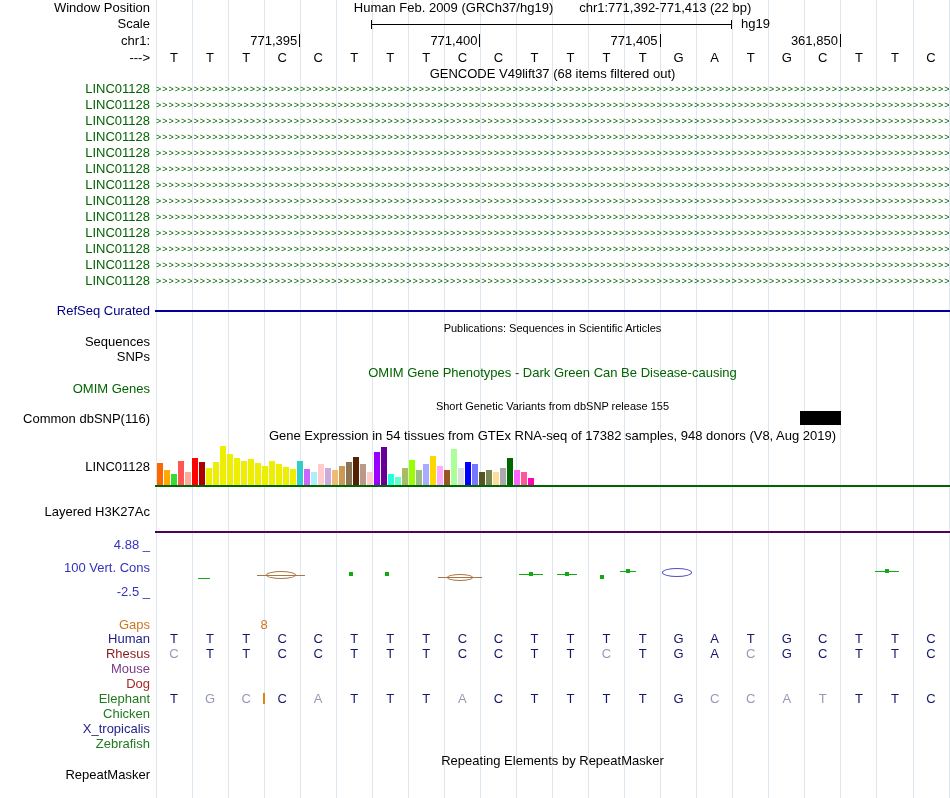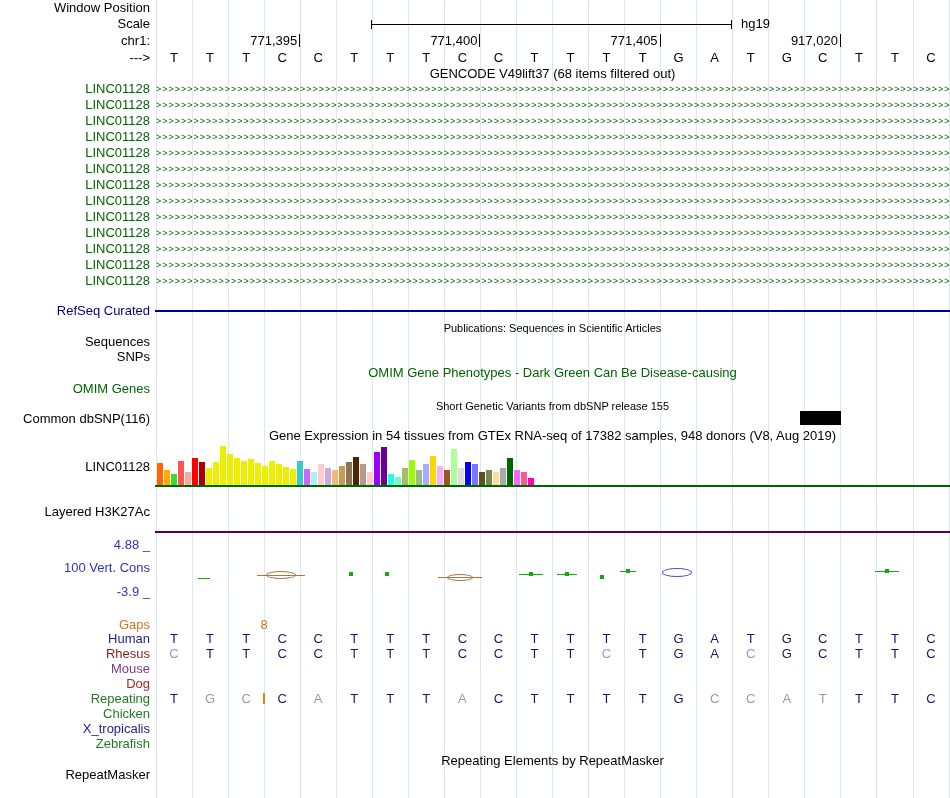--- a/index.html
+++ b/index.html
@@ -41,20 +41,21 @@
       <div style="position: absolute; left: 732.2px; top: 0px; width: 1px; height: 798px; background: rgb(220, 231, 242);"></div>
       <div style="position: absolute; left: 768.3px; top: 0px; width: 1px; height: 798px; background: rgb(220, 231, 242);"></div>
       <div style="position: absolute; left: 804.3px; top: 0px; width: 1px; height: 798px; background: rgb(220, 231, 242);"></div>
       <div style="position: absolute; left: 840.4px; top: 0px; width: 1px; height: 798px; background: rgb(220, 231, 242);"></div>
       <div style="position: absolute; left: 876.4px; top: 0px; width: 1px; height: 798px; background: rgb(220, 231, 242);"></div>
       <div style="position: absolute; left: 912.5px; top: 0px; width: 1px; height: 798px; background: rgb(220, 231, 242);"></div>
       <div style="position: absolute; left: 948.5px; top: 0px; width: 1px; height: 798px; background: rgb(220, 231, 242);"></div>
     </div>
 
   <div class="lbl" style="top:0px">Window Position</div>
+  <div class="title" style="top:0px"><span>Human Feb. 2009 (GRCh37/hg19)</span><span class="sp"></span><span>chr1:771,392-771,413 (22 bp)</span></div>
 
   <div class="lbl" style="top:16px">Scale</div>
   <div style="position:absolute;left:371px;top:24px;width:361px;height:1px;background:#000"></div>
   <div style="position:absolute;left:371px;top:20px;width:1px;height:9px;background:#000"></div>
   <div style="position:absolute;left:731px;top:20px;width:1px;height:9px;background:#000"></div>
   <div style="position:absolute;left:741px;top:16px;height:16px;line-height:16px">hg19</div>
 
   <div class="lbl" style="top:33px">chr1:</div>
   <div class="lbl" style="top:50px">---&gt;</div>
 
@@ -75,34 +76,34 @@
 
   <div class="title" style="top:428px">Gene Expression in 54 tissues from GTEx RNA-seq of 17382 samples, 948 donors (V8, Aug 2019)</div>
   <div class="lbl" style="top:459px">LINC01128</div>
   <div class="hline" style="top:485px;height:2px;background:#006400"></div>
 
   <div class="lbl" style="top:504px">Layered H3K27Ac</div>
   <div class="hline" style="top:531px;height:2px;background:#550055"></div>
 
   <div class="lbl blue" style="top:537px">4.88 _</div>
   <div class="lbl blue" style="top:560px">100 Vert. Cons</div>
-  <div class="lbl blue" style="top:584px">-3.9 _</div>
+  <div class="lbl blue" style="top:584px">-2.5 _</div>
 
   <div class="lbl orange" style="top:617px">Gaps</div>
   <div class="orange" style="position:absolute;left:257px;top:617px;width:14px;height:15px;line-height:15px;text-align:center">8</div>
 
   <div class="title" style="top:753px">Repeating Elements by RepeatMasker</div>
   <div class="lbl" style="top:767px">RepeatMasker</div>
 <div style="position: absolute; left: 224.2px; top: 33px; width: 73px; height: 16px; line-height: 16px; text-align: right;">771,395</div>
     <div style="position: absolute; left: 299.2px; top: 34px; width: 1px; height: 13px; background: rgb(0, 0, 0);"></div>
     <div style="position: absolute; left: 404.4px; top: 33px; width: 73px; height: 16px; line-height: 16px; text-align: right;">771,400</div>
     <div style="position: absolute; left: 479.4px; top: 34px; width: 1px; height: 13px; background: rgb(0, 0, 0);"></div>
     <div style="position: absolute; left: 584.6px; top: 33px; width: 73px; height: 16px; line-height: 16px; text-align: right;">771,405</div>
     <div style="position: absolute; left: 659.6px; top: 34px; width: 1px; height: 13px; background: rgb(0, 0, 0);"></div>
-    <div style="position: absolute; left: 764.9px; top: 33px; width: 73px; height: 16px; line-height: 16px; text-align: right;">917,020</div>
+    <div style="position: absolute; left: 764.9px; top: 33px; width: 73px; height: 16px; line-height: 16px; text-align: right;">361,850</div>
     <div style="position: absolute; left: 839.9px; top: 34px; width: 1px; height: 13px; background: rgb(0, 0, 0);"></div>
     <div style="position: absolute; left: 156px; top: 50px; width: 36.0455px; height: 16px; line-height: 16px; text-align: center;">T</div>
     <div style="position: absolute; left: 192px; top: 50px; width: 36.0455px; height: 16px; line-height: 16px; text-align: center;">T</div>
     <div style="position: absolute; left: 228.1px; top: 50px; width: 36.0455px; height: 16px; line-height: 16px; text-align: center;">T</div>
     <div style="position: absolute; left: 264.1px; top: 50px; width: 36.0455px; height: 16px; line-height: 16px; text-align: center;">C</div>
     <div style="position: absolute; left: 300.2px; top: 50px; width: 36.0455px; height: 16px; line-height: 16px; text-align: center;">C</div>
     <div style="position: absolute; left: 336.2px; top: 50px; width: 36.0455px; height: 16px; line-height: 16px; text-align: center;">T</div>
     <div style="position: absolute; left: 372.3px; top: 50px; width: 36.0455px; height: 16px; line-height: 16px; text-align: center;">T</div>
     <div style="position: absolute; left: 408.3px; top: 50px; width: 36.0455px; height: 16px; line-height: 16px; text-align: center;">T</div>
     <div style="position: absolute; left: 444.4px; top: 50px; width: 36.0455px; height: 16px; line-height: 16px; text-align: center;">C</div>
@@ -258,21 +259,21 @@
     <div style="position: absolute; left: 660.6px; top: 646px; width: 36.0455px; height: 15px; line-height: 15px; text-align: center; color: rgb(22, 22, 106);">G</div>
     <div style="position: absolute; left: 696.7px; top: 646px; width: 36.0455px; height: 15px; line-height: 15px; text-align: center; color: rgb(22, 22, 106);">A</div>
     <div style="position: absolute; left: 732.7px; top: 646px; width: 36.0455px; height: 15px; line-height: 15px; text-align: center; color: rgb(152, 152, 184);">C</div>
     <div style="position: absolute; left: 768.8px; top: 646px; width: 36.0455px; height: 15px; line-height: 15px; text-align: center; color: rgb(22, 22, 106);">G</div>
     <div style="position: absolute; left: 804.8px; top: 646px; width: 36.0455px; height: 15px; line-height: 15px; text-align: center; color: rgb(22, 22, 106);">C</div>
     <div style="position: absolute; left: 840.9px; top: 646px; width: 36.0455px; height: 15px; line-height: 15px; text-align: center; color: rgb(22, 22, 106);">T</div>
     <div style="position: absolute; left: 876.9px; top: 646px; width: 36.0455px; height: 15px; line-height: 15px; text-align: center; color: rgb(22, 22, 106);">T</div>
     <div style="position: absolute; left: 913px; top: 646px; width: 36.0455px; height: 15px; line-height: 15px; text-align: center; color: rgb(22, 22, 106);">C</div>
     <div style="position: absolute; left: 0px; top: 661px; width: 150px; height: 15px; line-height: 15px; text-align: right; color: rgb(122, 58, 138);">Mouse</div>
     <div style="position: absolute; left: 0px; top: 676px; width: 150px; height: 15px; line-height: 15px; text-align: right; color: rgb(165, 42, 42);">Dog</div>
-    <div style="position: absolute; left: 0px; top: 691px; width: 150px; height: 15px; line-height: 15px; text-align: right; color: rgb(31, 122, 31);">Repeating</div>
+    <div style="position: absolute; left: 0px; top: 691px; width: 150px; height: 15px; line-height: 15px; text-align: right; color: rgb(31, 122, 31);">Elephant</div>
     <div style="position: absolute; left: 156px; top: 691px; width: 36.0455px; height: 15px; line-height: 15px; text-align: center; color: rgb(22, 22, 106);">T</div>
     <div style="position: absolute; left: 192px; top: 691px; width: 36.0455px; height: 15px; line-height: 15px; text-align: center; color: rgb(152, 152, 184);">G</div>
     <div style="position: absolute; left: 228.1px; top: 691px; width: 36.0455px; height: 15px; line-height: 15px; text-align: center; color: rgb(152, 152, 184);">C</div>
     <div style="position: absolute; left: 264.1px; top: 691px; width: 36.0455px; height: 15px; line-height: 15px; text-align: center; color: rgb(22, 22, 106);">C</div>
     <div style="position: absolute; left: 300.2px; top: 691px; width: 36.0455px; height: 15px; line-height: 15px; text-align: center; color: rgb(152, 152, 184);">A</div>
     <div style="position: absolute; left: 336.2px; top: 691px; width: 36.0455px; height: 15px; line-height: 15px; text-align: center; color: rgb(22, 22, 106);">T</div>
     <div style="position: absolute; left: 372.3px; top: 691px; width: 36.0455px; height: 15px; line-height: 15px; text-align: center; color: rgb(22, 22, 106);">T</div>
     <div style="position: absolute; left: 408.3px; top: 691px; width: 36.0455px; height: 15px; line-height: 15px; text-align: center; color: rgb(22, 22, 106);">T</div>
     <div style="position: absolute; left: 444.4px; top: 691px; width: 36.0455px; height: 15px; line-height: 15px; text-align: center; color: rgb(152, 152, 184);">A</div>
     <div style="position: absolute; left: 480.4px; top: 691px; width: 36.0455px; height: 15px; line-height: 15px; text-align: center; color: rgb(22, 22, 106);">C</div>

